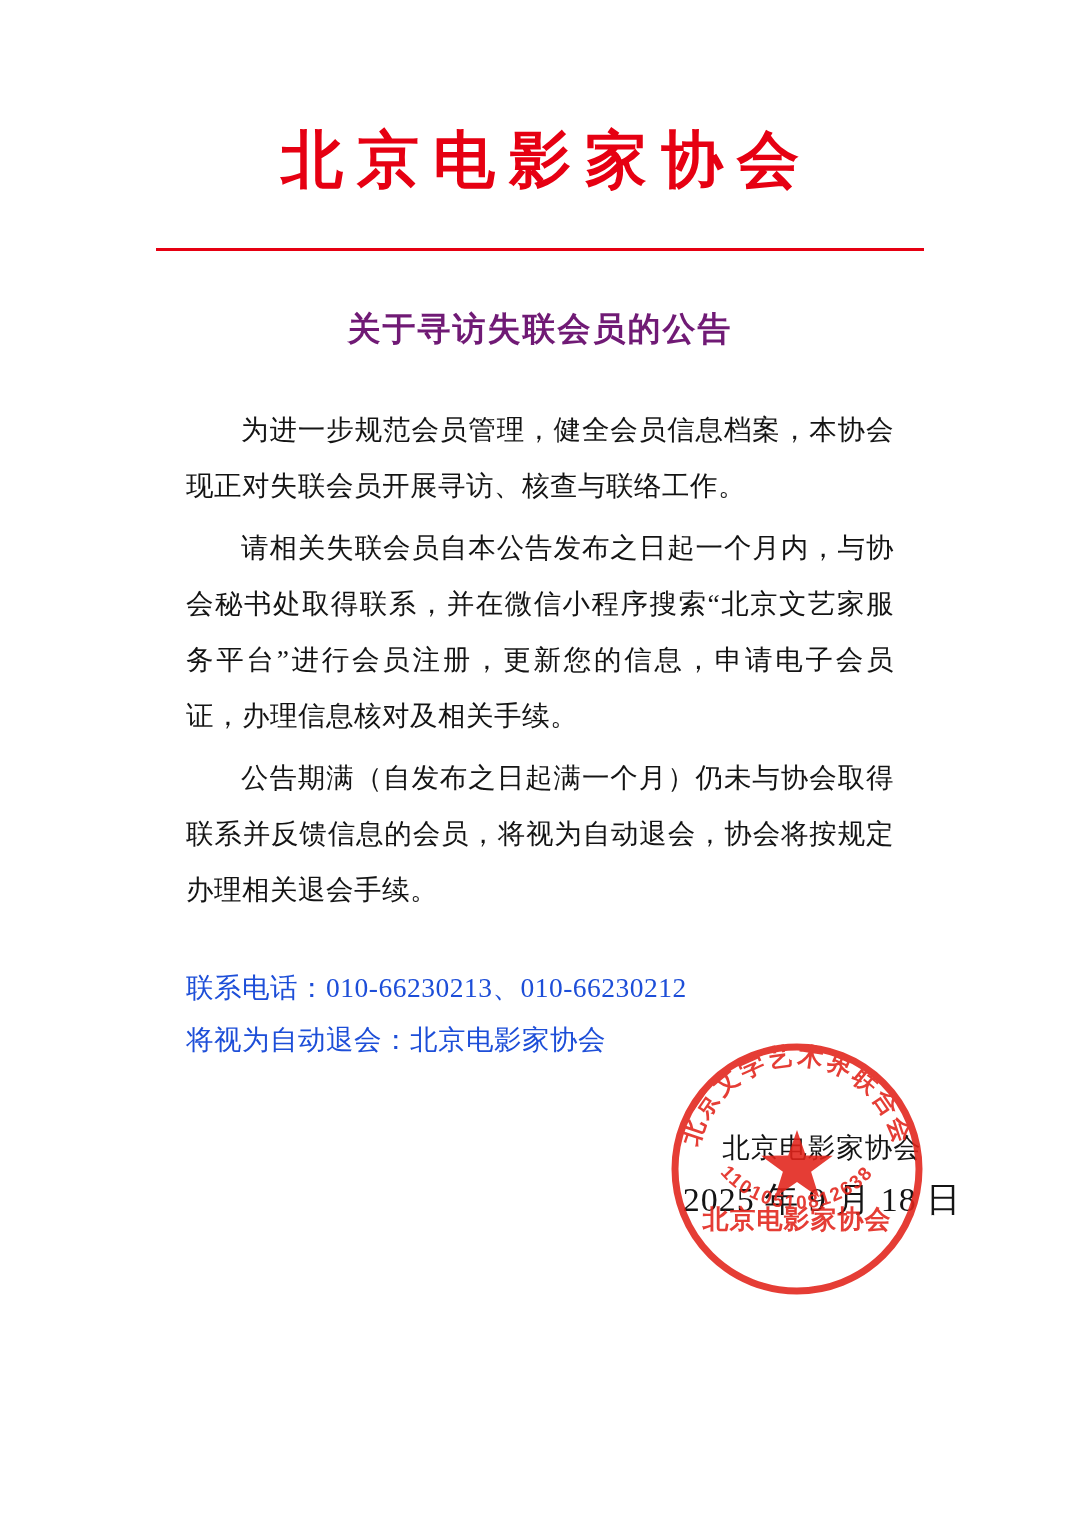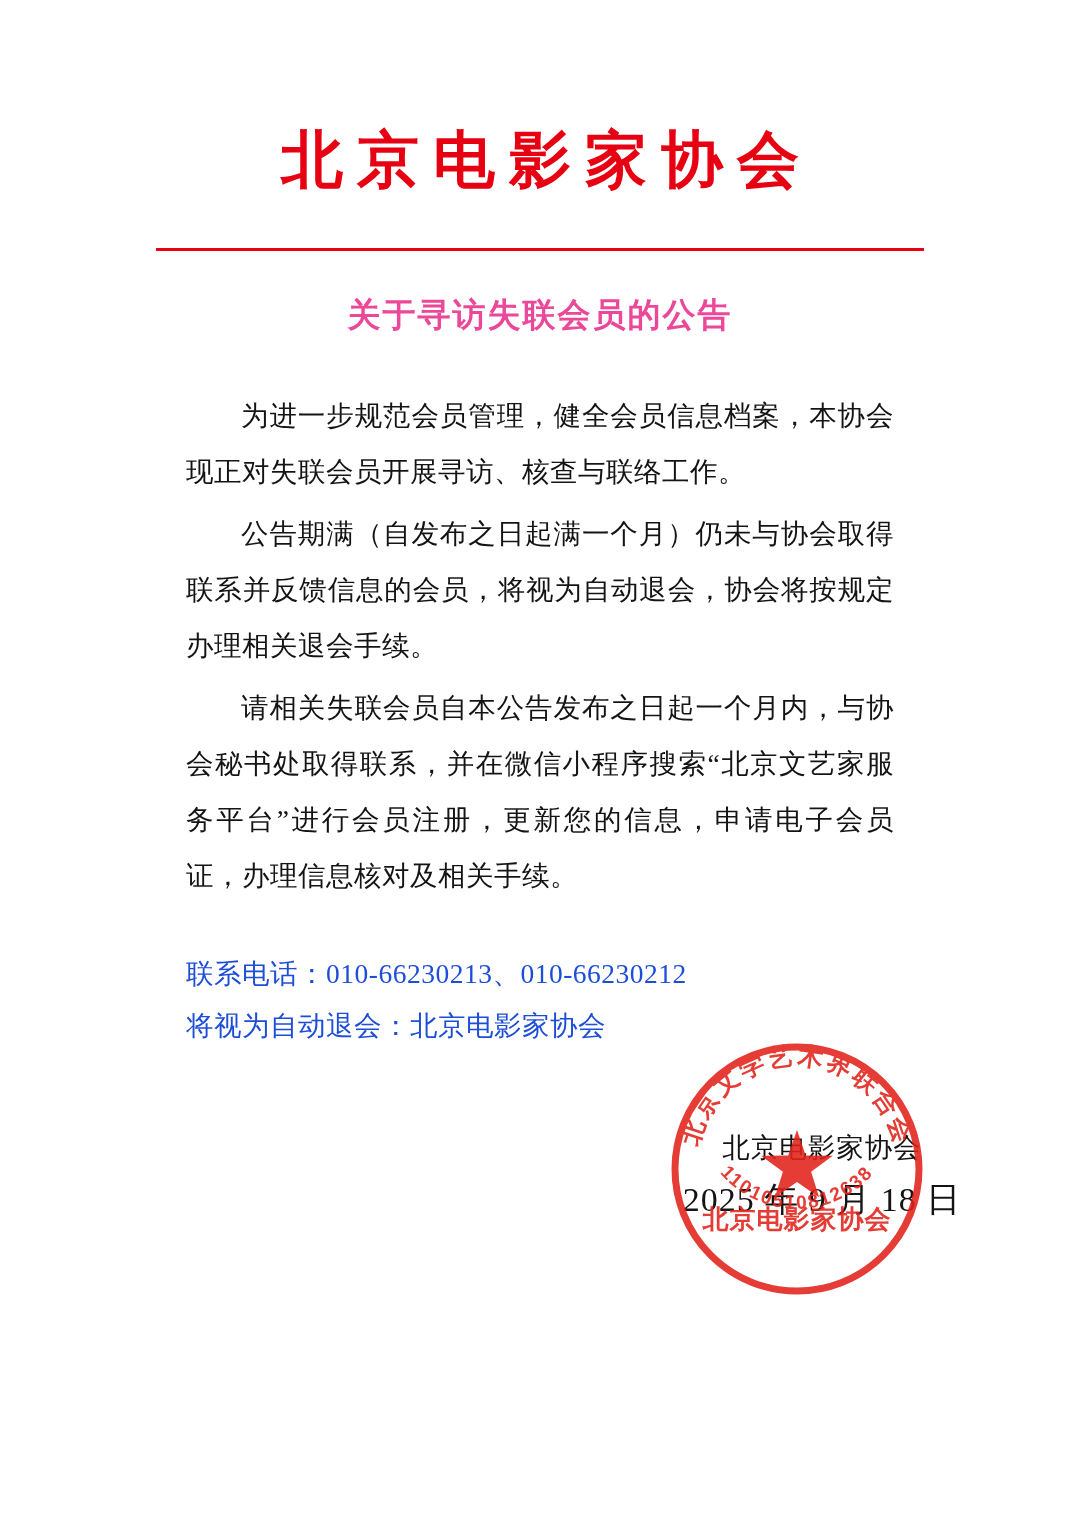--- a/index.html
+++ b/index.html
@@ -39,26 +39,26 @@
   }
   .rule {
     width: 768px;
     height: 3px;
     background: #e60012;
     margin: 48px auto 0 auto;
   }
 
   
   .doc-title {
-    margin-top: 42px;
+    margin-top: 56px;
     text-align: center;
     font-size: 33px;
     font-weight: 700;
     letter-spacing: 2px;
-    color: #ec4899;
+    color: #701a75;
   }
 
   
   .body-wrap {
     margin: 50px auto 0 auto;
     width: 708px;
   }
   .para {
     font-size: 27.5px;
     line-height: 56px;
@@ -123,22 +123,22 @@
 
   <div class="letterhead">
     <div class="org-title">北京电影家协会</div>
     <div class="rule"></div>
   </div>
 
   <div class="doc-title">关于寻访失联会员的公告</div>
 
   <div class="body-wrap">
     <p class="para">为进一步规范会员管理，健全会员信息档案，本协会现正对失联会员开展寻访、核查与联络工作。</p>
+    <p class="para">请相关失联会员自本公告发布之日起一个月内，与协会秘书处取得联系，并在微信小程序搜索“北京文艺家服务平台”进行会员注册，更新您的信息，申请电子会员证，办理信息核对及相关手续。</p>
     <p class="para">公告期满（自发布之日起满一个月）仍未与协会取得联系并反馈信息的会员，将视为自动退会，协会将按规定办理相关退会手续。</p>
-    <p class="para">请相关失联会员自本公告发布之日起一个月内，与协会秘书处取得联系，并在微信小程序搜索“北京文艺家服务平台”进行会员注册，更新您的信息，申请电子会员证，办理信息核对及相关手续。</p>
 
     <div class="contact-block">
       <div class="contact-line">联系电话：010-66230213、010-66230212</div>
       <div class="contact-line">将视为自动退会：北京电影家协会</div>
     </div>
   </div>
 
   <div class="sign-block">
     <div class="sign-org">北京电影家协会</div>
     <div class="sign-date">2025 年 9 月 18 日</div>

